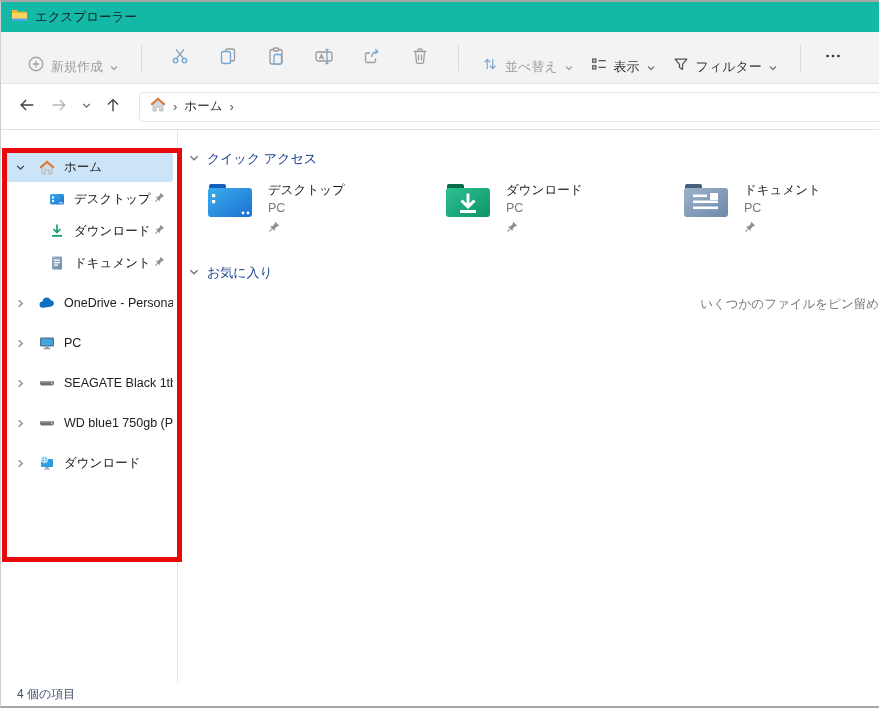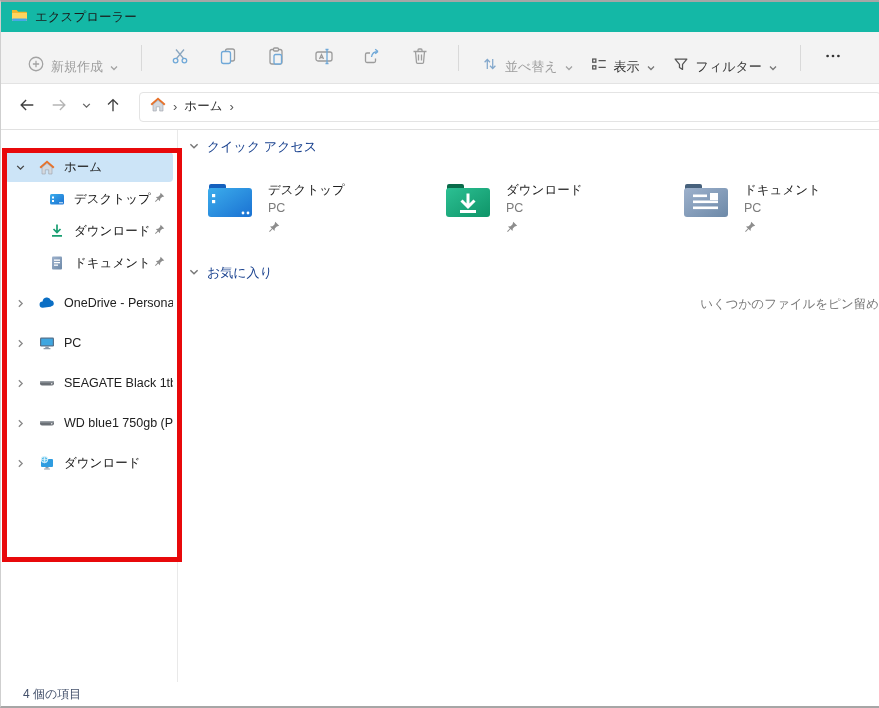--- a/index.html
+++ b/index.html
@@ -46,21 +46,21 @@
   .tiles { position:absolute; top:50px; left:8px; display:flex; }
   .tile { width:238px; display:flex; padding-left:20px; }
   .tile .ticon { width:48px; height:40px; flex:none; }
   .tile .tmeta { margin-left:14px; padding-top:2px; }
   .tile .tname { font-size:12.5px; color:#1f1f1f; }
   .tile .tloc { font-size:12.5px; color:#7c7c7c; margin-top:2px; }
   .tile .tpin { margin-top:4px; }
   .hint { position:absolute; top:166px; right:0; font-size:12.5px; color:#7a7a7a; white-space:nowrap; }
 
   
-  .statusbar { height:24px; background:#fff; display:flex; align-items:center; padding-left:22px; }
+  .statusbar { height:24px; background:#fff; display:flex; align-items:center; padding-left:16px; }
   .statusbar .count { font-size:12px; color:#44516b; }
 
   
   .annotation { position:absolute; left:1px; top:146px; width:180px; height:414px; border:5px solid #e8090b; pointer-events:none; z-index:10; }
 </style>
 </head>
 <body>
 
 <svg width="0" height="0" style="position:absolute">
   <defs>
@@ -401,21 +401,21 @@
             <rect x="5" y="13.4" width="6" height="1.1" rx="0.5" fill="#8b99a8"></rect>
             <circle cx="5.5" cy="4.5" r="3.3" fill="#45b7e8" stroke="#fff" stroke-width="0.7"></circle>
             <path d="M2.2 4.5 H8.8 M5.5 1.2 V7.8 M3.2 2.5 a4.5 4.5 0 0 0 4.6 0 M3.2 6.5 a4.5 4.5 0 0 1 4.6 0" stroke="#fff" stroke-width="0.6" fill="none"></path>
           </svg>
         </span>
         <span class="slabel">ダウンロード</span>
       </div>
     </aside>
 
     <main class="main">
-      <div class="sec-header" style="top:8px">
+      <div class="sec-header" style="top:20px">
         <span>
           <svg width="12" height="12" viewBox="0 0 10 10" fill="none" stroke="#777" stroke-width="1.2">
               <polyline points="2,3.5 5,6.5 8,3.5"></polyline>
             </svg>
         </span>
         <span class="sec-title">クイック アクセス</span>
       </div>
 
       <div class="tiles">
         <div class="tile">

